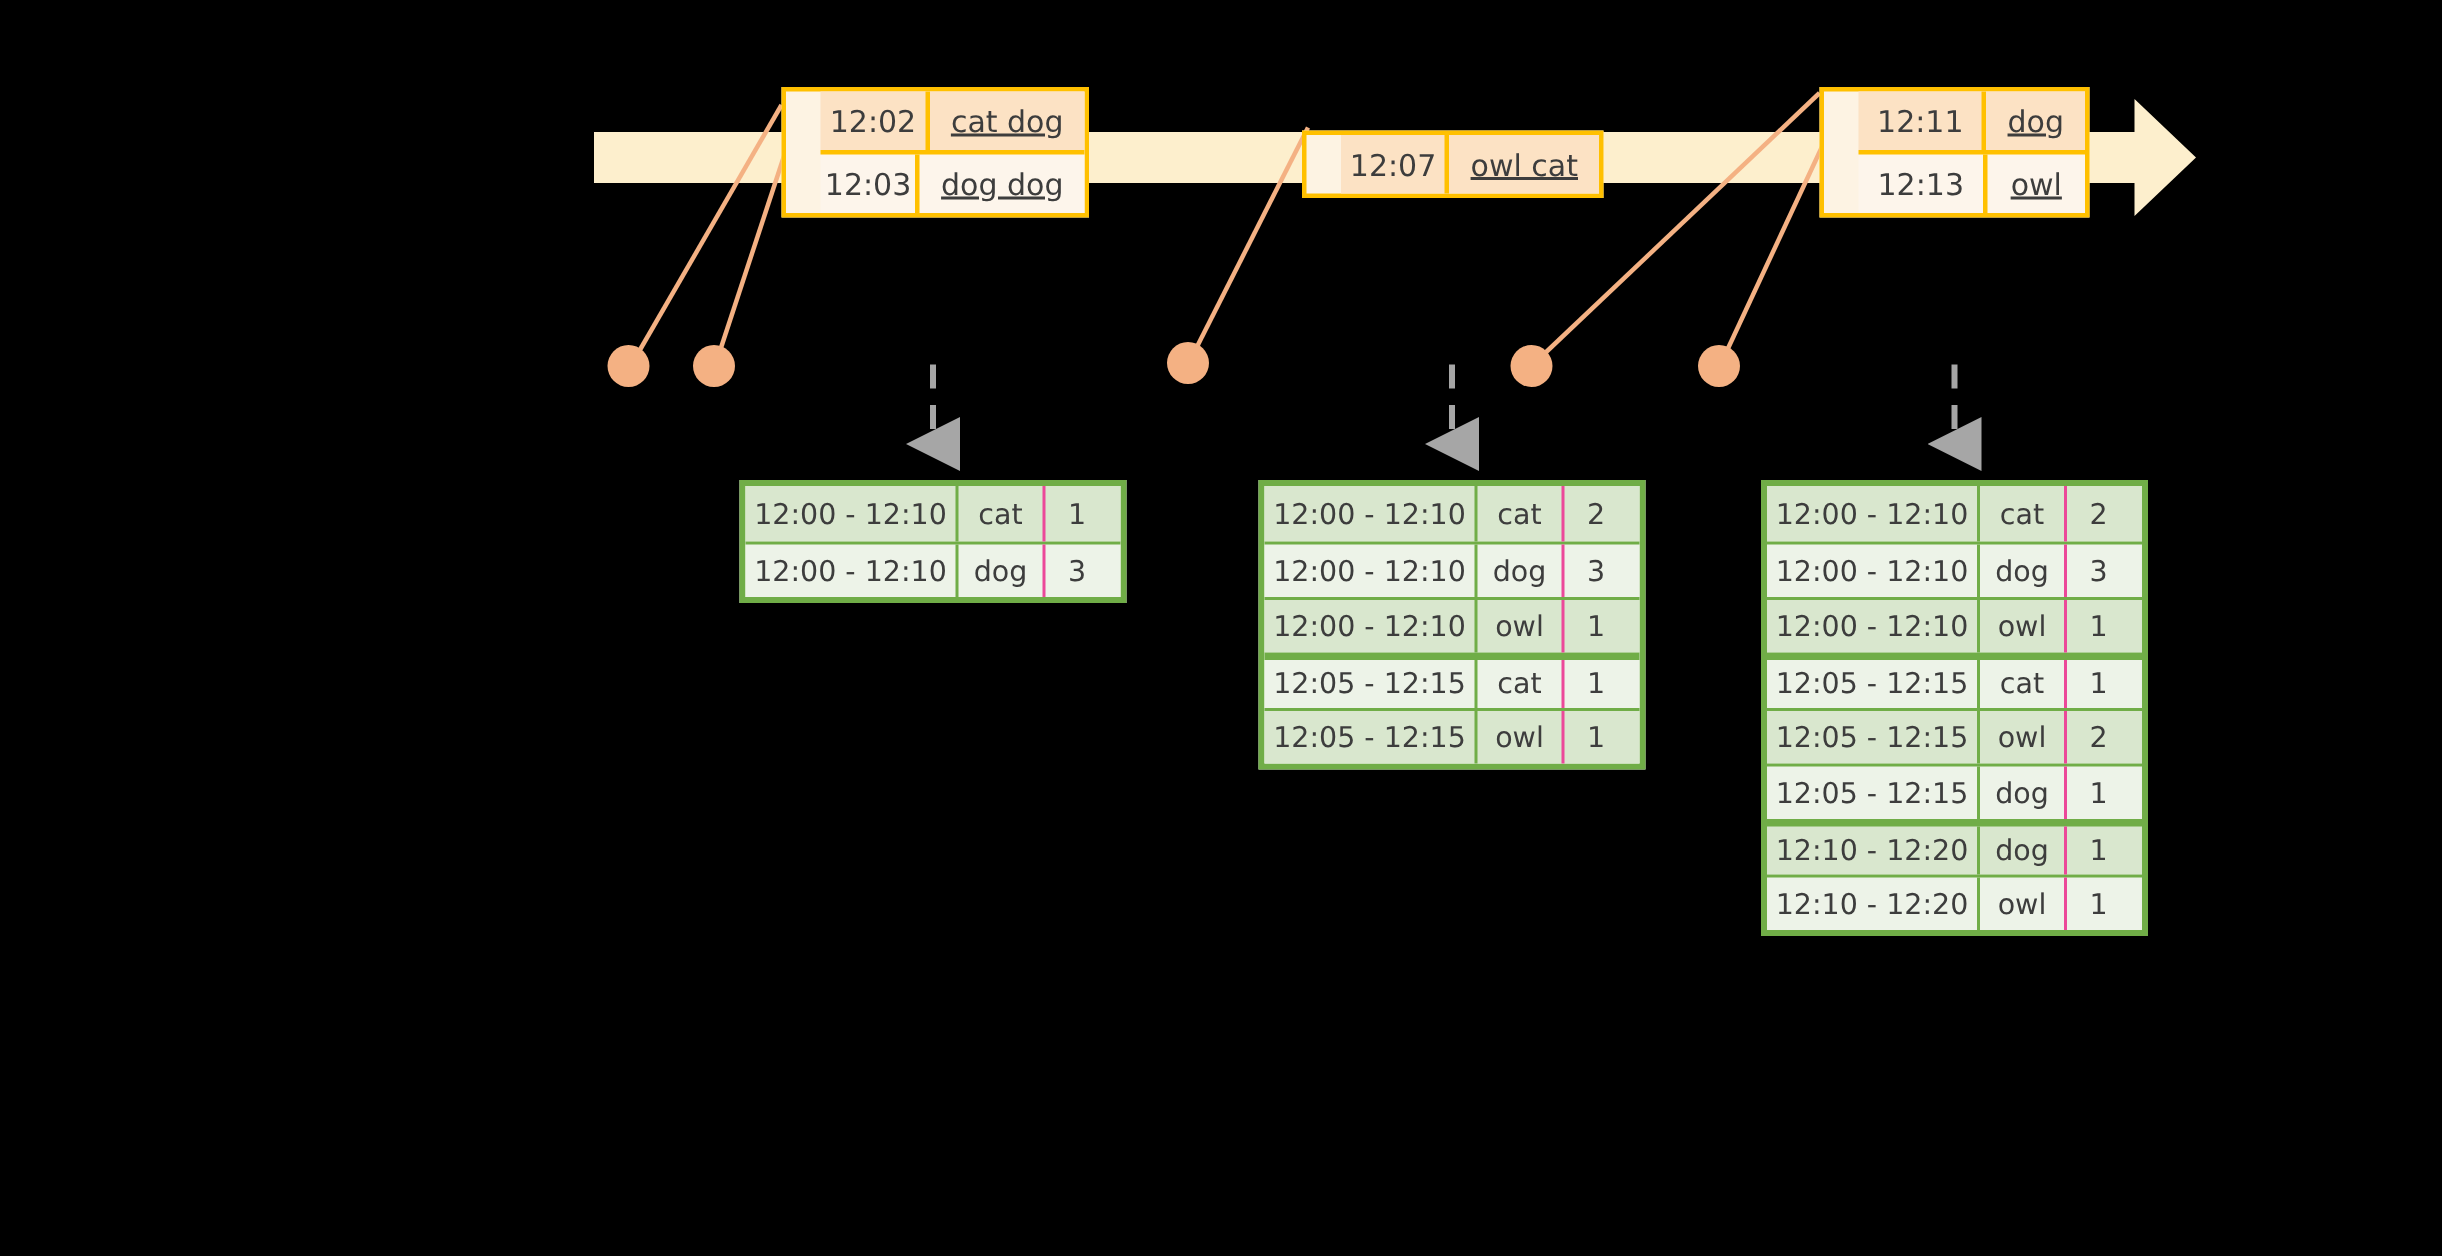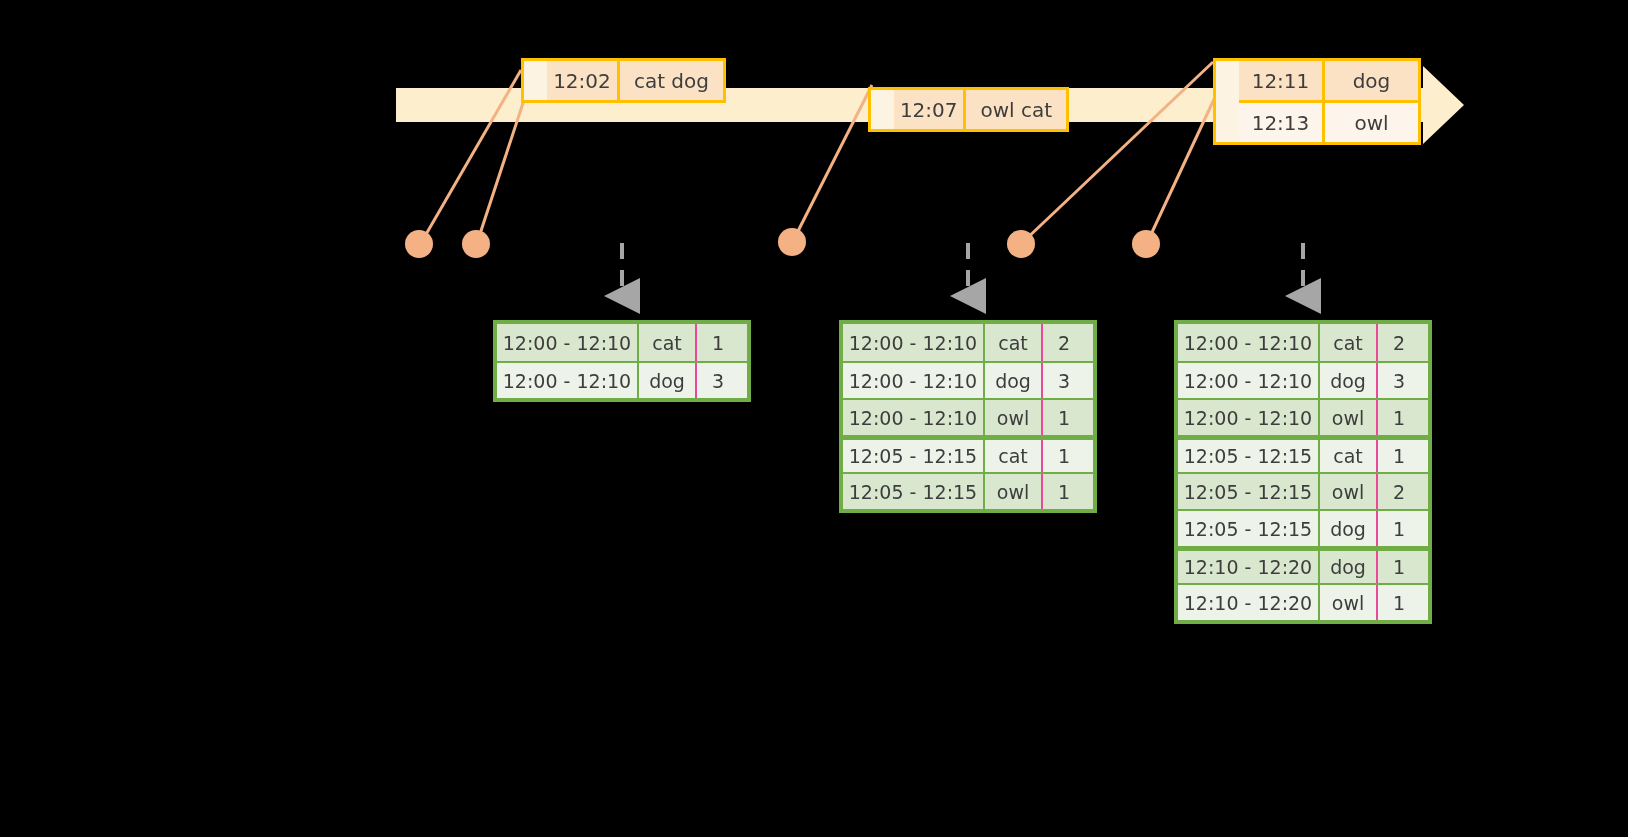--- a/index.html
+++ b/index.html
@@ -62,20 +62,21 @@
   .ev-words {
     flex: 1;
     display: flex;
     align-items: center;
     justify-content: center;
     font-size: 20px;
     color: #3d3d3d;
     padding: 0 14px;
     box-sizing: border-box;
     white-space: nowrap;
+    text-decoration: underline;
   }
 
   
   .result-table {
     position: absolute;
     border: 4px solid #70AD47;
     box-sizing: border-box;
     background: #ffffff;
     z-index: 6;
   }
@@ -158,30 +159,34 @@
       <line x1="968" y1="243" x2="968" y2="296" marker-end="url(#grayhead)"></line>
       <line x1="1303" y1="243" x2="1303" y2="296" marker-end="url(#grayhead)"></line>
     </g>
   </svg>
 
   <div class="event-box" style="left:521px; top:58px; width:205px;">
     <div class="event-row shaded">
       <div class="ev-time">12:02</div>
       <div class="ev-words">cat dog</div>
     </div>
+    <div class="event-row plain">
+      <div class="ev-time">12:03</div>
+      <div class="ev-words">dog dog</div>
+    </div>
   </div>
 
   <div class="event-box" style="left:868px; top:87px; width:201px;">
     <div class="event-row shaded">
       <div class="ev-time">12:07</div>
       <div class="ev-words">owl cat</div>
     </div>
   </div>
 
-  <div class="event-box" style="left:1213px; top:58px; width:208px;">
+  <div class="event-box" style="left:1213px; top:58px; width:180px;">
     <div class="event-row shaded">
       <div class="ev-time">12:11</div>
       <div class="ev-words">dog</div>
     </div>
     <div class="event-row plain">
       <div class="ev-time">12:13</div>
       <div class="ev-words">owl</div>
     </div>
   </div>
 

